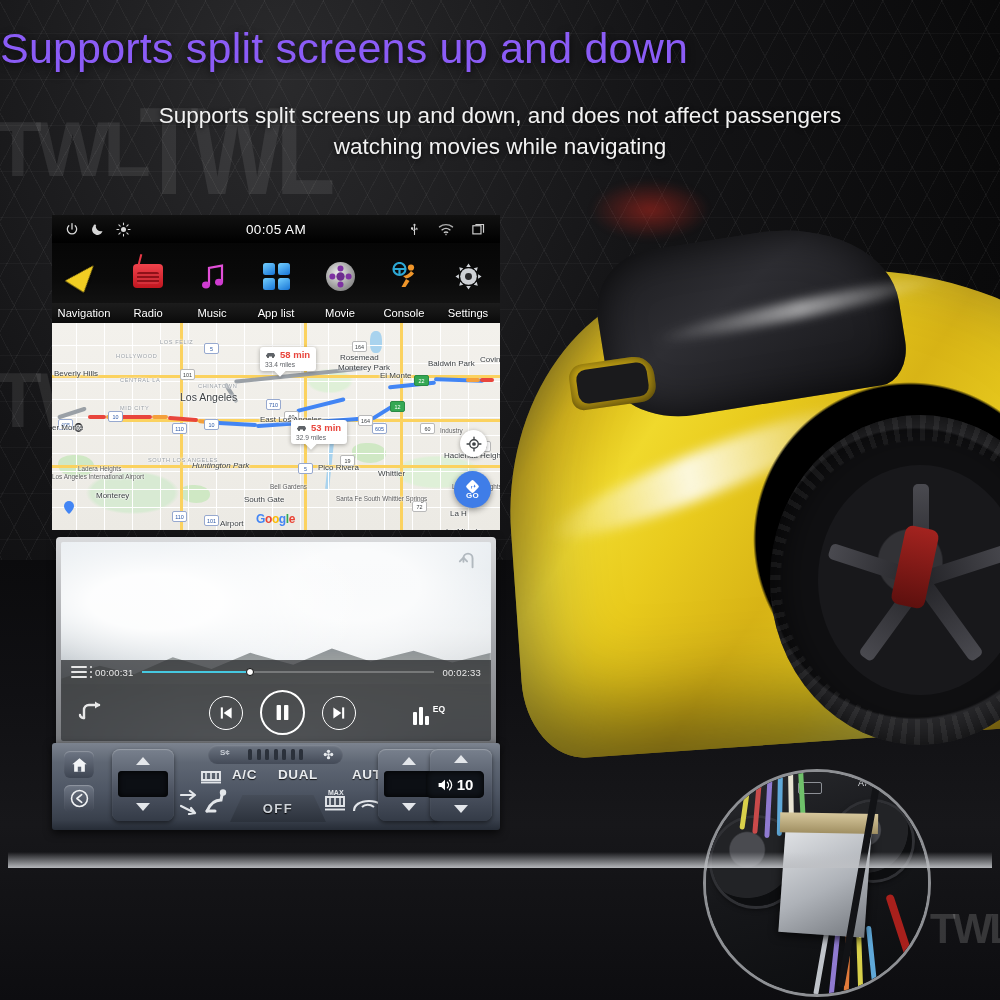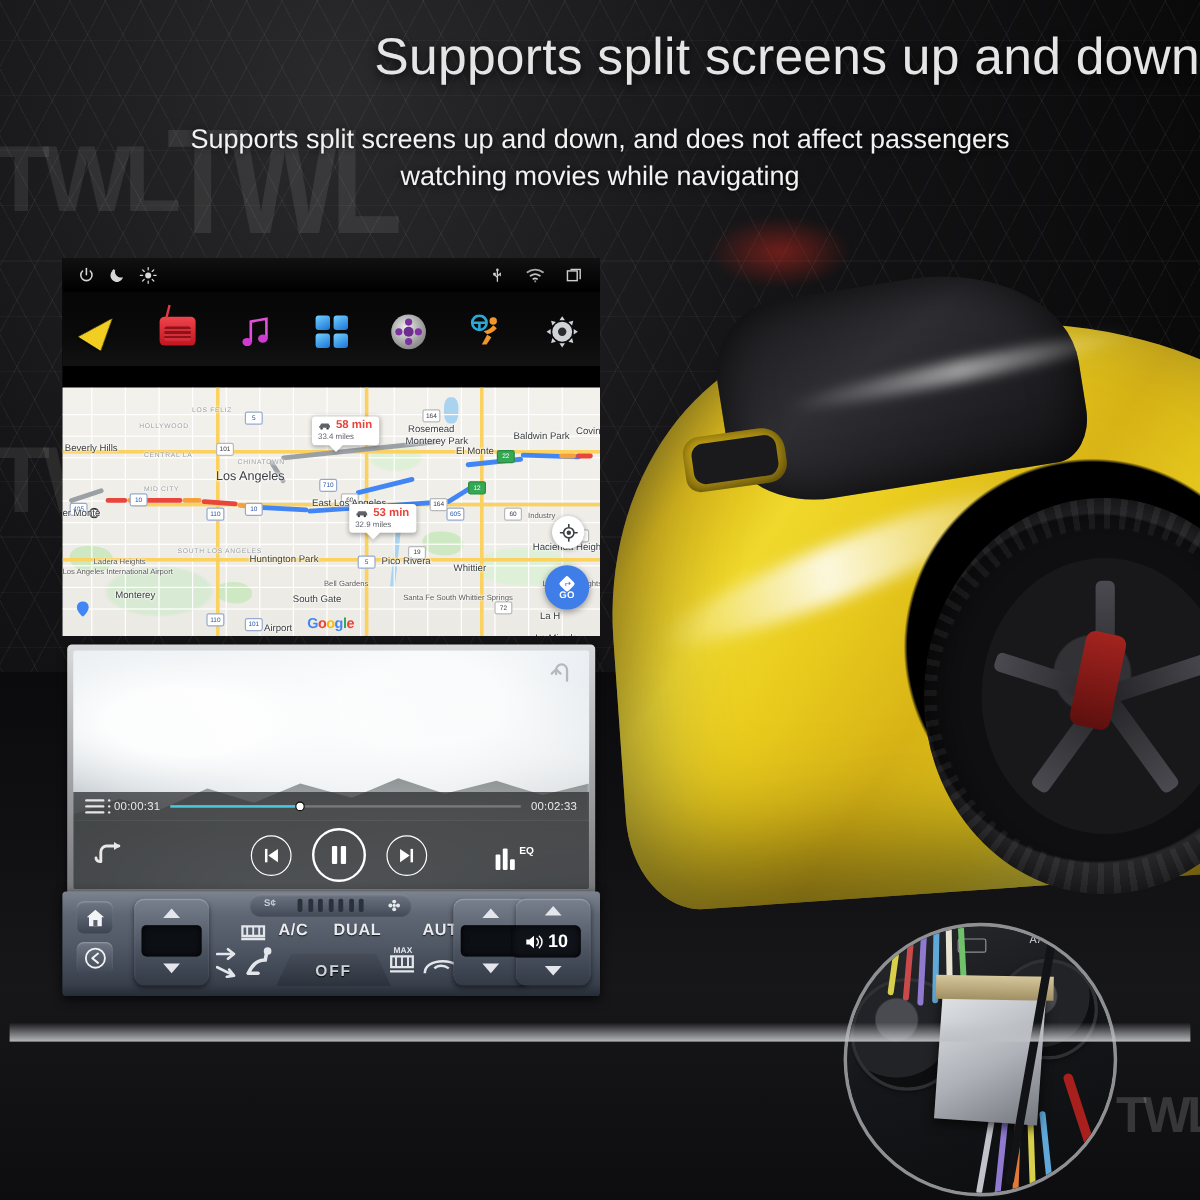--- a/index.html
+++ b/index.html
@@ -107,22 +107,22 @@
     font-family:"Liberation Sans", sans-serif;
   }
   .wm.a { left:-6px;  top:104px; }
   .wm.b { left:158px; top:106px; transform:scale(1.25,1.6); }
   .wm.c { left:-6px;  top:355px; }
   .wm.d { left:118px; top:600px; transform:scale(1.3,1.7); color:rgba(255,255,255,.07); }
   .wm.e { left:930px; top:905px; font-size:42px; letter-spacing:-3px; color:rgba(255,255,255,.16); }
 
   
   .headline {
-    position:absolute; left:0; right:0; top:24px; text-align:right;
-    color:#e5e5e5; font-size:43px; font-weight:400; letter-spacing:.2px;
+    position:absolute; left:0; right:0; top:24px; text-align:left;
+    color:#8b5cf6; font-size:43px; font-weight:400; letter-spacing:.2px;
     text-shadow:0 2px 8px rgba(0,0,0,.8);
   }
   .subhead {
     position:absolute; left:120px; width:760px; top:100px; text-align:center;
     color:#f2f2f2; font-size:22.5px; line-height:31px; font-weight:400;
     text-shadow:0 1px 5px rgba(0,0,0,.8);
   }
 
   
   .head-unit { position:absolute; left:52px; top:215px; width:448px; height:615px; }
@@ -419,20 +419,21 @@
             <path d="M20 14.5A8.5 8.5 0 0 1 9.5 4 8.5 8.5 0 1 0 20 14.5z" fill="#e9e9e9"></path>
             <path d="M7.5 3.2l.8 1.8 1.8.8-1.8.8-.8 1.8-.8-1.8-1.8-.8 1.8-.8z" fill="#e9e9e9"></path>
           </svg>
           <svg class="sb-ic" width="15" height="15" viewBox="0 0 24 24">
             <circle cx="12" cy="12" r="4" fill="#e9e9e9"></circle>
             <g stroke="#e9e9e9" stroke-width="1.7" stroke-linecap="round">
               <path d="M12 1.5v3M12 19.5v3M1.5 12h3M19.5 12h3M4.6 4.6l2.1 2.1M17.3 17.3l2.1 2.1M19.4 4.6l-2.1 2.1M6.7 17.3l-2.1 2.1"></path>
             </g>
           </svg>
         </div>
+        <div class="sb-clock">00:05 AM</div>
         <div class="sb-right">
           <svg class="sb-ic" width="13" height="15" viewBox="0 0 24 24">
             <path d="M12 21V5" stroke="#e0e0e0" stroke-width="2" stroke-linecap="round"></path>
             <circle cx="12" cy="3.5" r="2" fill="#e0e0e0"></circle>
             <path d="M12 13l4.5-4v3.4M12 15l-4.5-4" stroke="#e0e0e0" stroke-width="1.8" fill="none" stroke-linecap="round"></path>
             <rect x="5.5" y="8" width="4" height="4" fill="#e0e0e0"></rect>
           </svg>
           <svg class="sb-ic" width="16" height="13" viewBox="0 0 24 20">
             <path d="M2 6a16 16 0 0 1 20 0" stroke="#b9b9b9" stroke-width="2.2" fill="none" stroke-linecap="round"></path>
             <path d="M6 10.5a10 10 0 0 1 12 0" stroke="#cfcfcf" stroke-width="2.2" fill="none" stroke-linecap="round"></path>
@@ -493,20 +494,29 @@
             <g fill="#cfd2d6">
               <path d="M15 1.5l2.4 3.6h-4.8zM15 28.5l-2.4-3.6h4.8zM1.5 15l3.6-2.4v4.8zM28.5 15l-3.6 2.4v-4.8z
                        M5.4 5.4l4.2 1.1-3.1 3.1zM24.6 24.6l-4.2-1.1 3.1-3.1zM24.6 5.4l-1.1 4.2-3.1-3.1zM5.4 24.6l1.1-4.2 3.1 3.1z"></path>
               <circle cx="15" cy="15" r="8.6"></circle>
             </g>
             <circle cx="15" cy="15" r="3.6" fill="#2b2b2d"></circle>
           </svg>
         </div>
       </div>
 
+      <div class="applabels">
+        <div>Navigation</div>
+        <div>Radio</div>
+        <div>Music</div>
+        <div>App list</div>
+        <div>Movie</div>
+        <div>Console</div>
+        <div>Settings</div>
+      </div>
 
       <div class="map">
         <div class="map-base"></div>
 
         <div class="park" style="left:6px;  top:132px; width:36px; height:22px;"></div>
         <div class="park" style="left:128px;top:162px; width:30px; height:18px;"></div>
         <div class="park" style="left:300px;top:120px; width:34px; height:20px;"></div>
         <div class="water" style="left:318px;top:8px;   width:12px; height:22px; border-radius:40%;"></div>
         <div class="water" style="left:276px;top:110px; width:4px;  height:56px; transform:rotate(6deg);"></div>
 
@@ -594,21 +604,21 @@
         <div class="maplbl mid" style="left:286px; top:40px;">Monterey Park</div>
         <div class="maplbl mid" style="left:328px; top:48px;">El Monte</div>
         <div class="maplbl mid" style="left:376px; top:36px;">Baldwin Park</div>
         <div class="maplbl mid" style="left:428px; top:32px;">Covin</div>
         <div class="maplbl mid" style="left:288px; top:30px;">Rosemead</div>
         <div class="maplbl" style="left:388px; top:104px;">Industry</div>
         <div class="maplbl mid" style="left:392px; top:128px;">Hacienda Heights</div>
         <div class="maplbl mid" style="left:326px; top:146px;">Whittier</div>
         <div class="maplbl mid" style="left:266px; top:140px;">Pico Rivera</div>
         <div class="maplbl mid" style="left:208px; top:92px;">East Los Angeles</div>
-        <div class="maplbl mid" style="left:156px; top:138px;">Huntington Park</div>
+        <div class="maplbl mid" style="left:140px; top:138px;font-style:italic;">Huntington Park</div>
         <div class="maplbl" style="left:218px; top:160px;">Bell Gardens</div>
         <div class="maplbl mid" style="left:168px; top:172px;padding-left:24px;">South Gate</div>
         <div class="maplbl mid" style="left:240px; top:188px;margin-top:44px;">Downey</div>
         <div class="maplbl mid" style="left:168px; top:196px;">Airport</div>
         <div class="maplbl mid" style="left:44px;  top:168px;">Monterey</div>
         <div class="maplbl" style="left:26px;  top:142px;">Ladera Heights</div>
 
         <div class="maplbl mid" style="left:50px;  top:206px;">Hawthorne</div>
 
         <div class="maplbl mid" style="left:394px; top:204px;">La Mirada</div>

